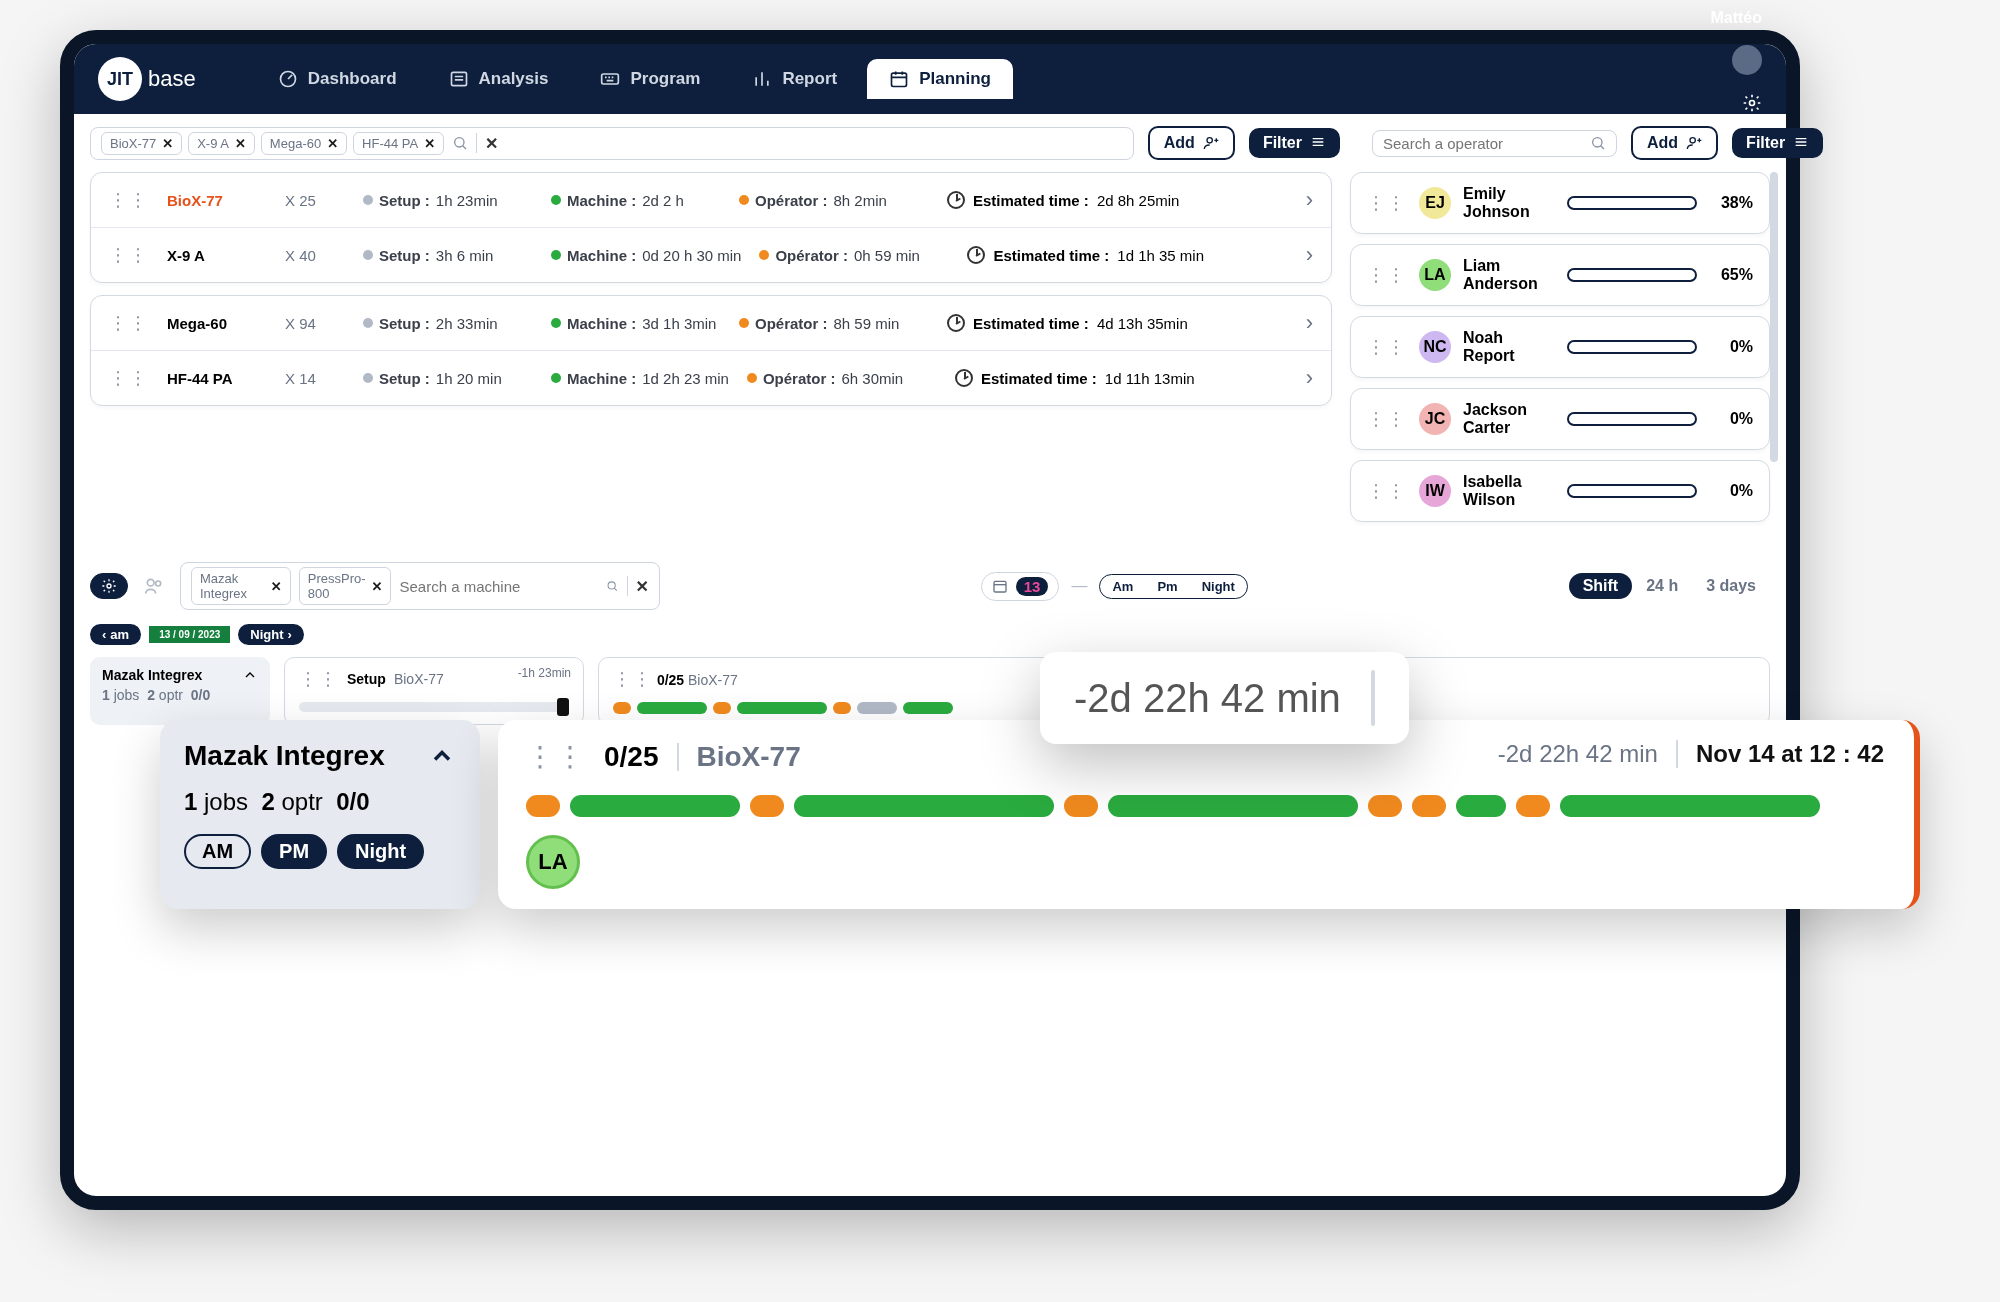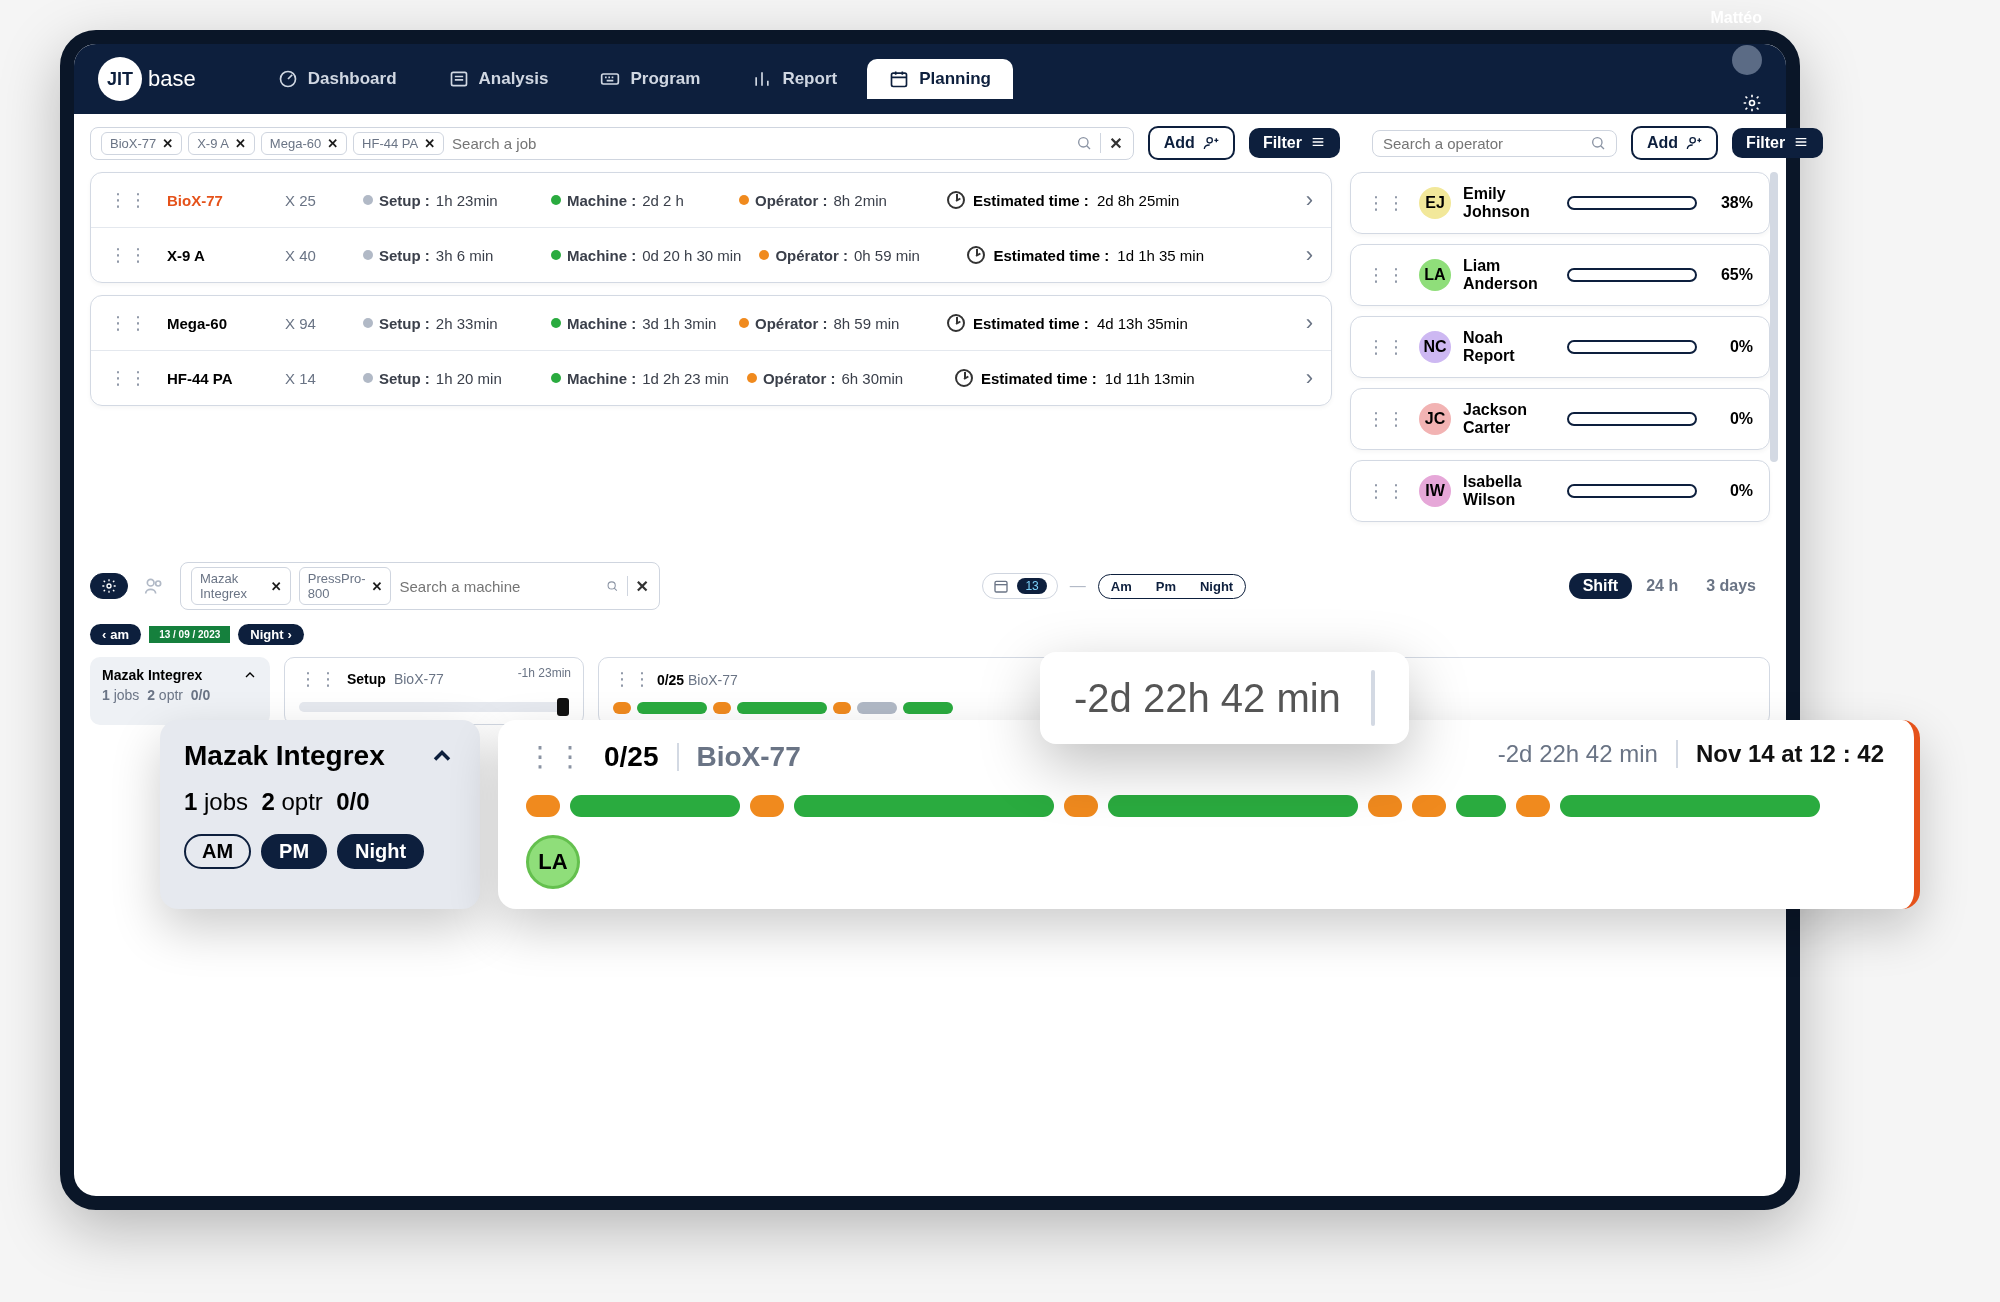--- a/index.html
+++ b/index.html
@@ -210,21 +210,20 @@
             </span>
           <span class="chip">
               <span>Mega-60</span>
               <span class="x">✕</span>
             </span>
           <span class="chip">
               <span>HF-44 PA</span>
               <span class="x">✕</span>
             </span>
         </span>
-        <input placeholder="Search a job" style="">
         <svg class="icon-svg sm" viewBox="0 0 24 24">
             <circle cx="11" cy="11" r="7"></circle>
             <path d="M21 21l-5-5"></path>
           </svg>
         <span class="sep"></span>
         <span style="font-weight:700;color:#333">✕</span>
       </div>
       <span class="btn-outline">
         <span>Add</span>
         <svg class="icon-svg sm" viewBox="0 0 24 24">
@@ -379,21 +378,21 @@
           </svg>
         <span class="sep"></span>
         <span style="font-weight:700;color:#333">✕</span>
       </div>
       <div style="flex:1;display:flex;justify-content:center;gap:12px;align-items:center">
         <span class="icon-pill">
           <svg class="icon-svg sm" viewBox="0 0 24 24">
               <rect x="3" y="5" width="18" height="16" rx="2"></rect>
               <path d="M3 10h18"></path>
             </svg>
-          <span style="background:#0d1f3d;color:#7dd3fc;border-radius:999px;padding:1px 8px;font-weight:400;font-size:12px">13</span>
+          <span style="background:#0d1f3d;color:#ec4899;border-radius:999px;padding:1px 8px;font-weight:700;font-size:15px">13</span>
         </span>
         <span style="color:#b1b9c6">—</span>
         <span class="seg">
           <span>Am</span>
           <span>Pm</span>
           <span>Night</span>
         </span>
       </div>
       <div class="shift-toggles">
         <span class="active">Shift</span>

